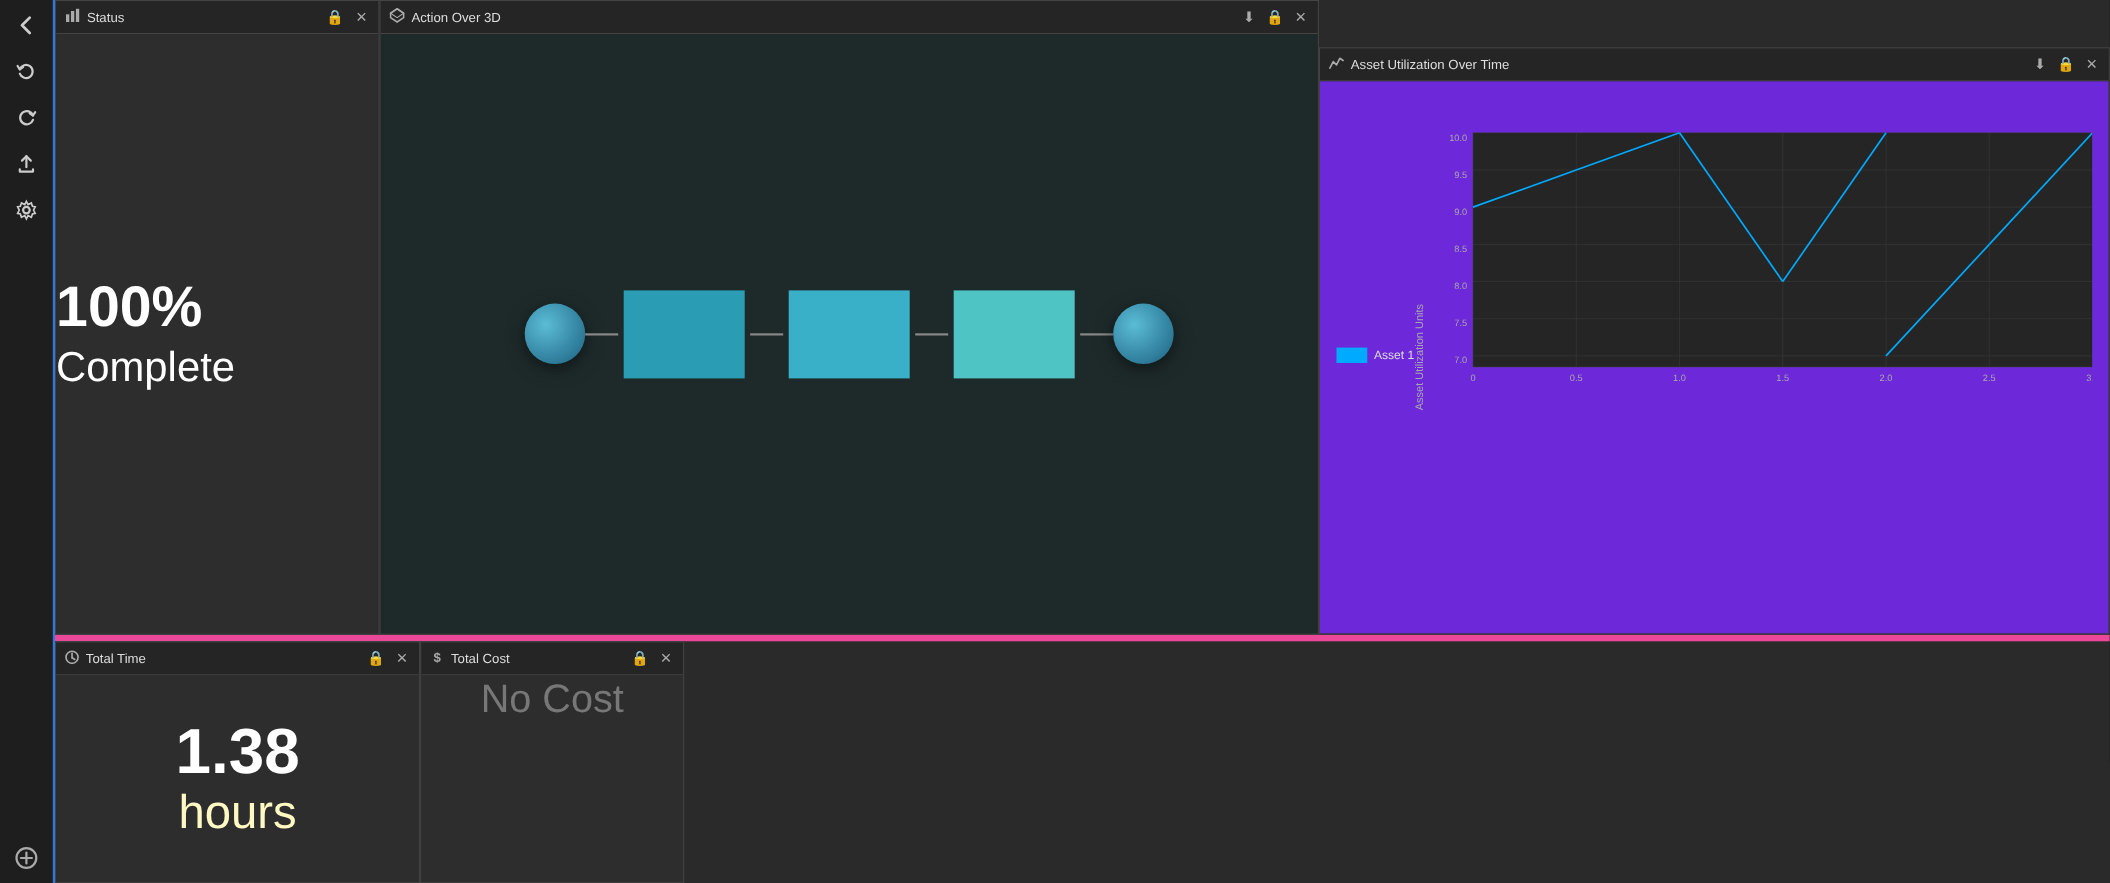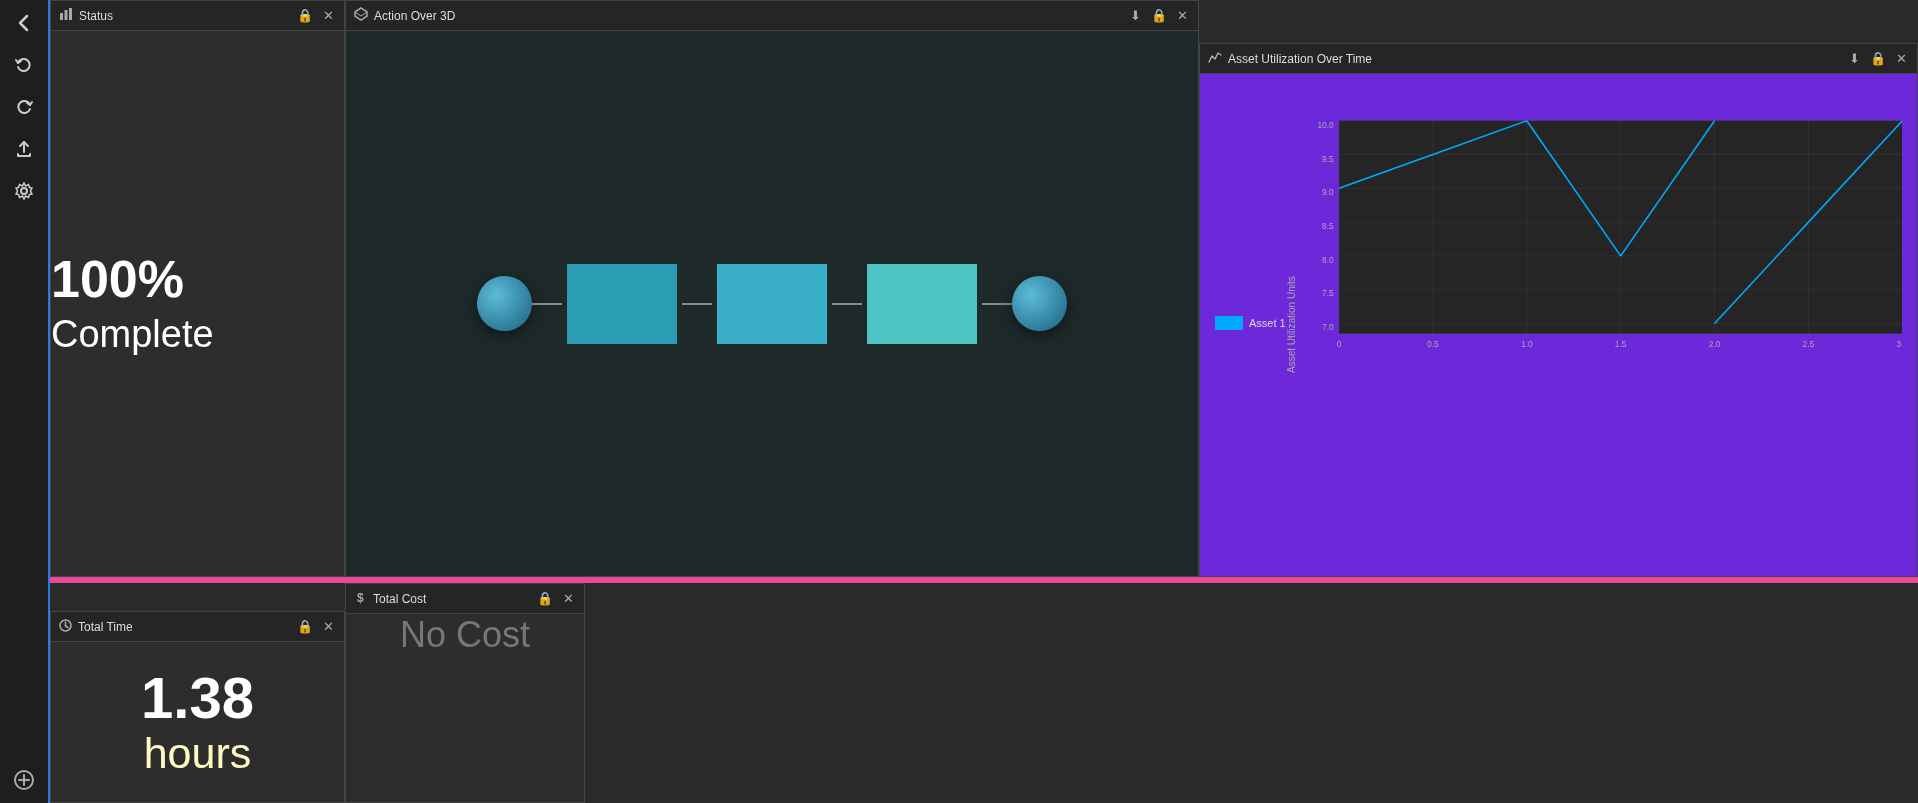--- a/index.html
+++ b/index.html
@@ -231,23 +231,22 @@
 
     
     .bottom-row {
       display: flex;
       height: 220px;
       flex-shrink: 0;
     }
 
     
     .time-panel {
-      width: 295px;
-      flex-shrink: 0;
-      margin-top: 28px;
+      width: 332px;
+      flex-shrink: 0;
     }
     .time-content {
       flex: 1;
       display: flex;
       flex-direction: column;
       align-items: center;
       justify-content: center;
       background: #2d2d2d;
     }
     .time-value {

